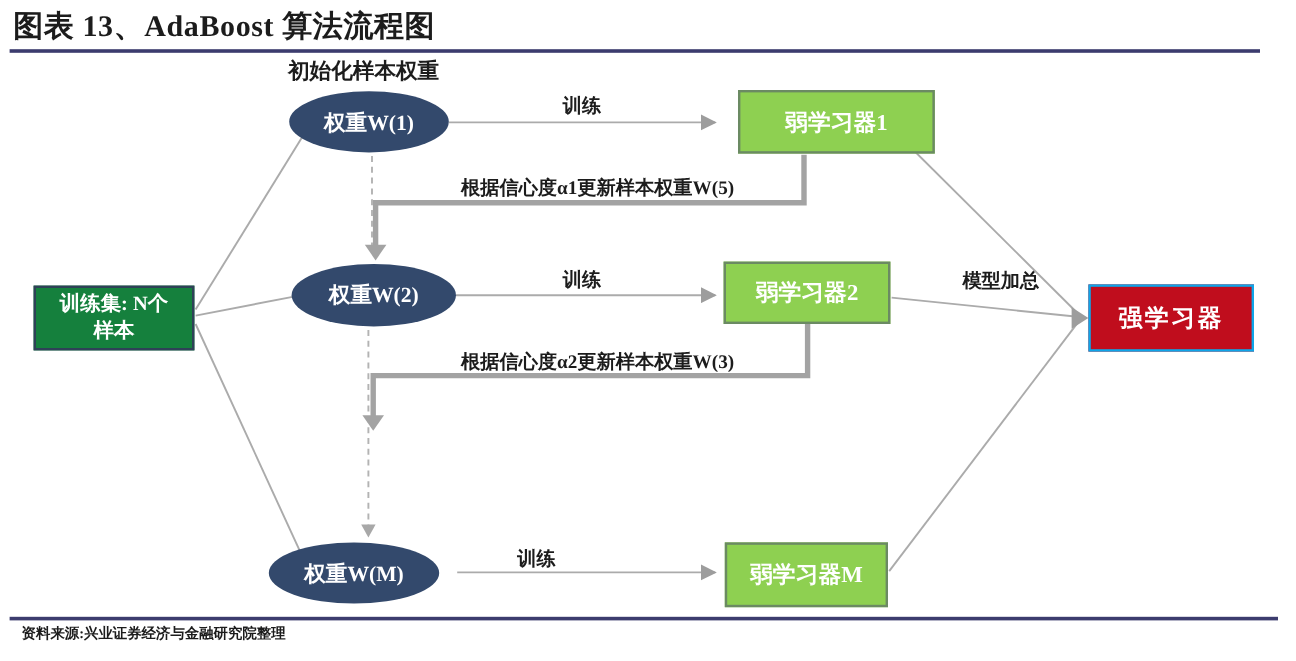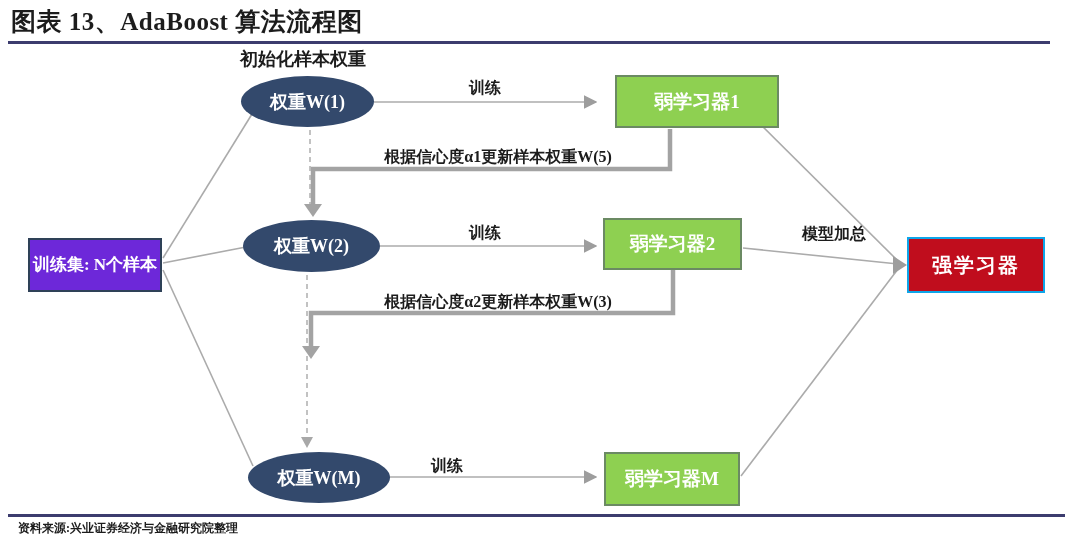--- a/index.html
+++ b/index.html
@@ -11,21 +11,21 @@
   .lbl{
     position:absolute;font-weight:bold;color:#1c1c1c;
     font-family:"Liberation Serif","DejaVu Serif",serif;white-space:nowrap;
   }
   .shape{
     position:absolute;display:flex;align-items:center;justify-content:center;
     color:#ffffff;font-weight:bold;text-align:center;box-sizing:border-box;
   }
   .ellipse{background:#33496c;border-radius:50%;font-size:18px;}
   .greenbox{background:#8ed051;border:2px solid #6b8a63;font-size:19px;}
-  .tealbox{background:#6d28d9;border:2px solid #2e4157;font-size:17px;line-height:1.35;flex-direction:row;}
+  .tealbox{background:#15803d;border:2px solid #2e4157;font-size:17px;line-height:1.35;flex-direction:column;}
   .redbox{background:#c00d1d;border:2px solid #0ea5e9;font-size:20px;letter-spacing:2px;font-family:Liberation Mono, monospace;}
   .title{left:11px;top:5px;font-size:25px;letter-spacing:0.5px;}
   .source{left:18px;top:520px;font-size:12px;}
   .init{left:240px;top:47px;font-size:18px;}
   .trainlbl{font-size:16px;width:70px;text-align:center;}
   .fblbl{font-size:16px;width:270px;text-align:center;}
   .agglbl{left:789px;top:224px;font-size:16px;width:90px;text-align:center;}
   svg{position:absolute;left:0;top:0;}
 </style>
 </head>
@@ -81,21 +81,21 @@
     <span>训练集: N个</span>
     <span>样本</span>
   </div>
 
   <div class="shape ellipse" style="left:241px;top:76px;width:133px;height:51px;">
     <span>权重W(1)</span>
   </div>
   <div class="shape ellipse" style="left:243px;top:220px;width:137px;height:52px;">
     <span>权重W(2)</span>
   </div>
-  <div class="shape ellipse" style="left:248px;top:452px;width:142px;height:51px;">
+  <div class="shape ellipse" style="left:224px;top:452px;width:142px;height:51px;">
     <span>权重W(M)</span>
   </div>
 
   <div class="shape greenbox" style="left:603px;top:75px;width:164px;height:53px;margin-left:12px;">
     <span>弱学习器1</span>
   </div>
   <div class="shape greenbox" style="left:603px;top:218px;width:139px;height:52px;">
     <span>弱学习器2</span>
   </div>
   <div class="shape greenbox" style="left:604px;top:452px;width:136px;height:54px;">

